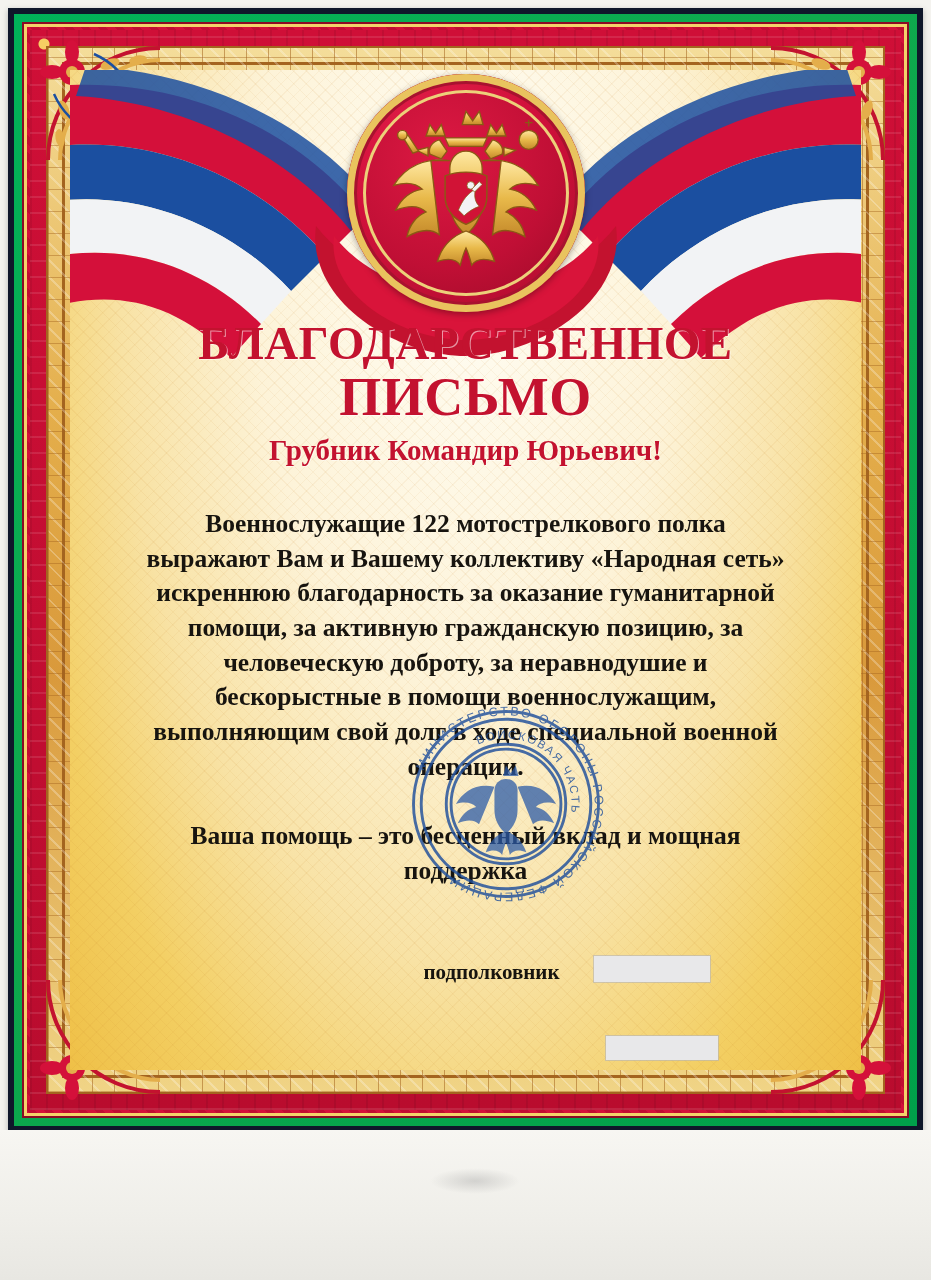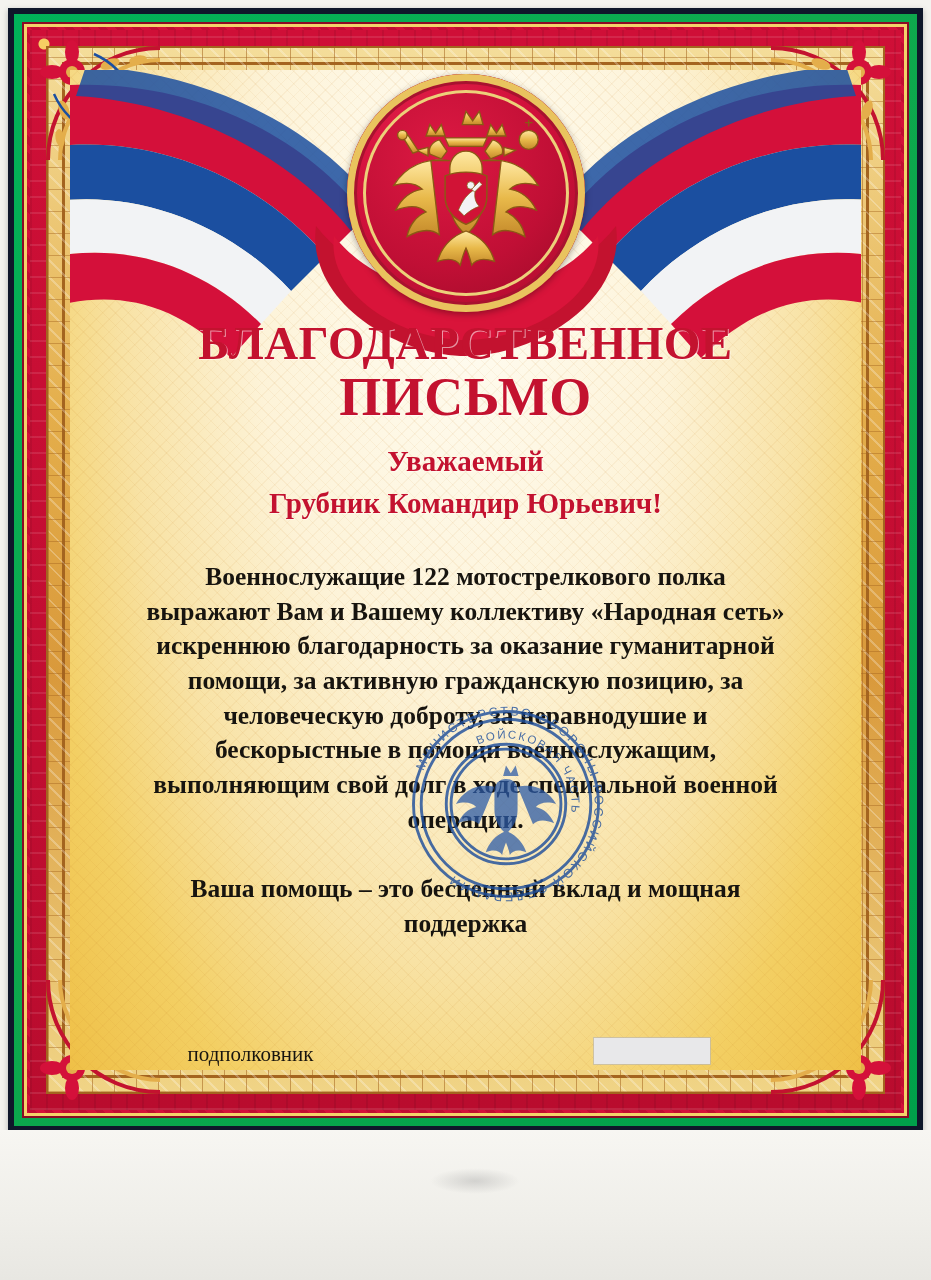--- a/index.html
+++ b/index.html
@@ -206,23 +206,24 @@
   }
   .sign-role {
     font-size: 25px;
     color: #17140f;
     font-weight: 600;
     padding-left: 52px;
   }
   .sign-rank {
     font-size: 21px;
     color: #17140f;
-    font-weight: 400;
-    margin-top: 100px;
+    font-weight: 700;
+    margin-top: 71px;
     padding-left: 52px;
+    text-align: center;
   }
 
   
   .redact {
     position: absolute;
     background: #e8e8ea;
     box-shadow: 0 0 0 1px rgba(180,180,185,0.6);
   }
   .redact-1 { width: 116px; height: 26px; right: 86px; top: -4px; }
   .redact-2 { width: 112px; height: 24px; right: 78px; top: 76px; }
@@ -411,21 +412,20 @@
               </g>
             </svg>
           </div>
         </div>
       </div>
 
       <div class="content">
         <div class="title-1">БЛАГОДАРСТВЕННОЕ</div>
         <div class="title-2">ПИСЬМО</div>
 
-        <div class="salute">Уважаемый</div>
         <div class="addressee">Грубник Командир Юрьевич!</div>
 
         <div class="body-text">
           <p class="para-1">Военнослужащие 122 мотострелкового полка выражают Вам и Вашему коллективу «Народная сеть» искреннюю благодарность  за оказание гуманитарной помощи, за активную гражданскую позицию, за человеческую доброту, за неравнодушие и бескорыстные в помощи военнослужащим, выполняющим свой долг в ходе специальной военной операции.</p>
           <p class="para-2">Ваша помощь – это бесценный вклад и мощная поддержка</p>
         </div>
 
         <div class="sign-block">
           <div class="redact redact-1"></div>
           <div class="sign-rank">подполковник</div>

